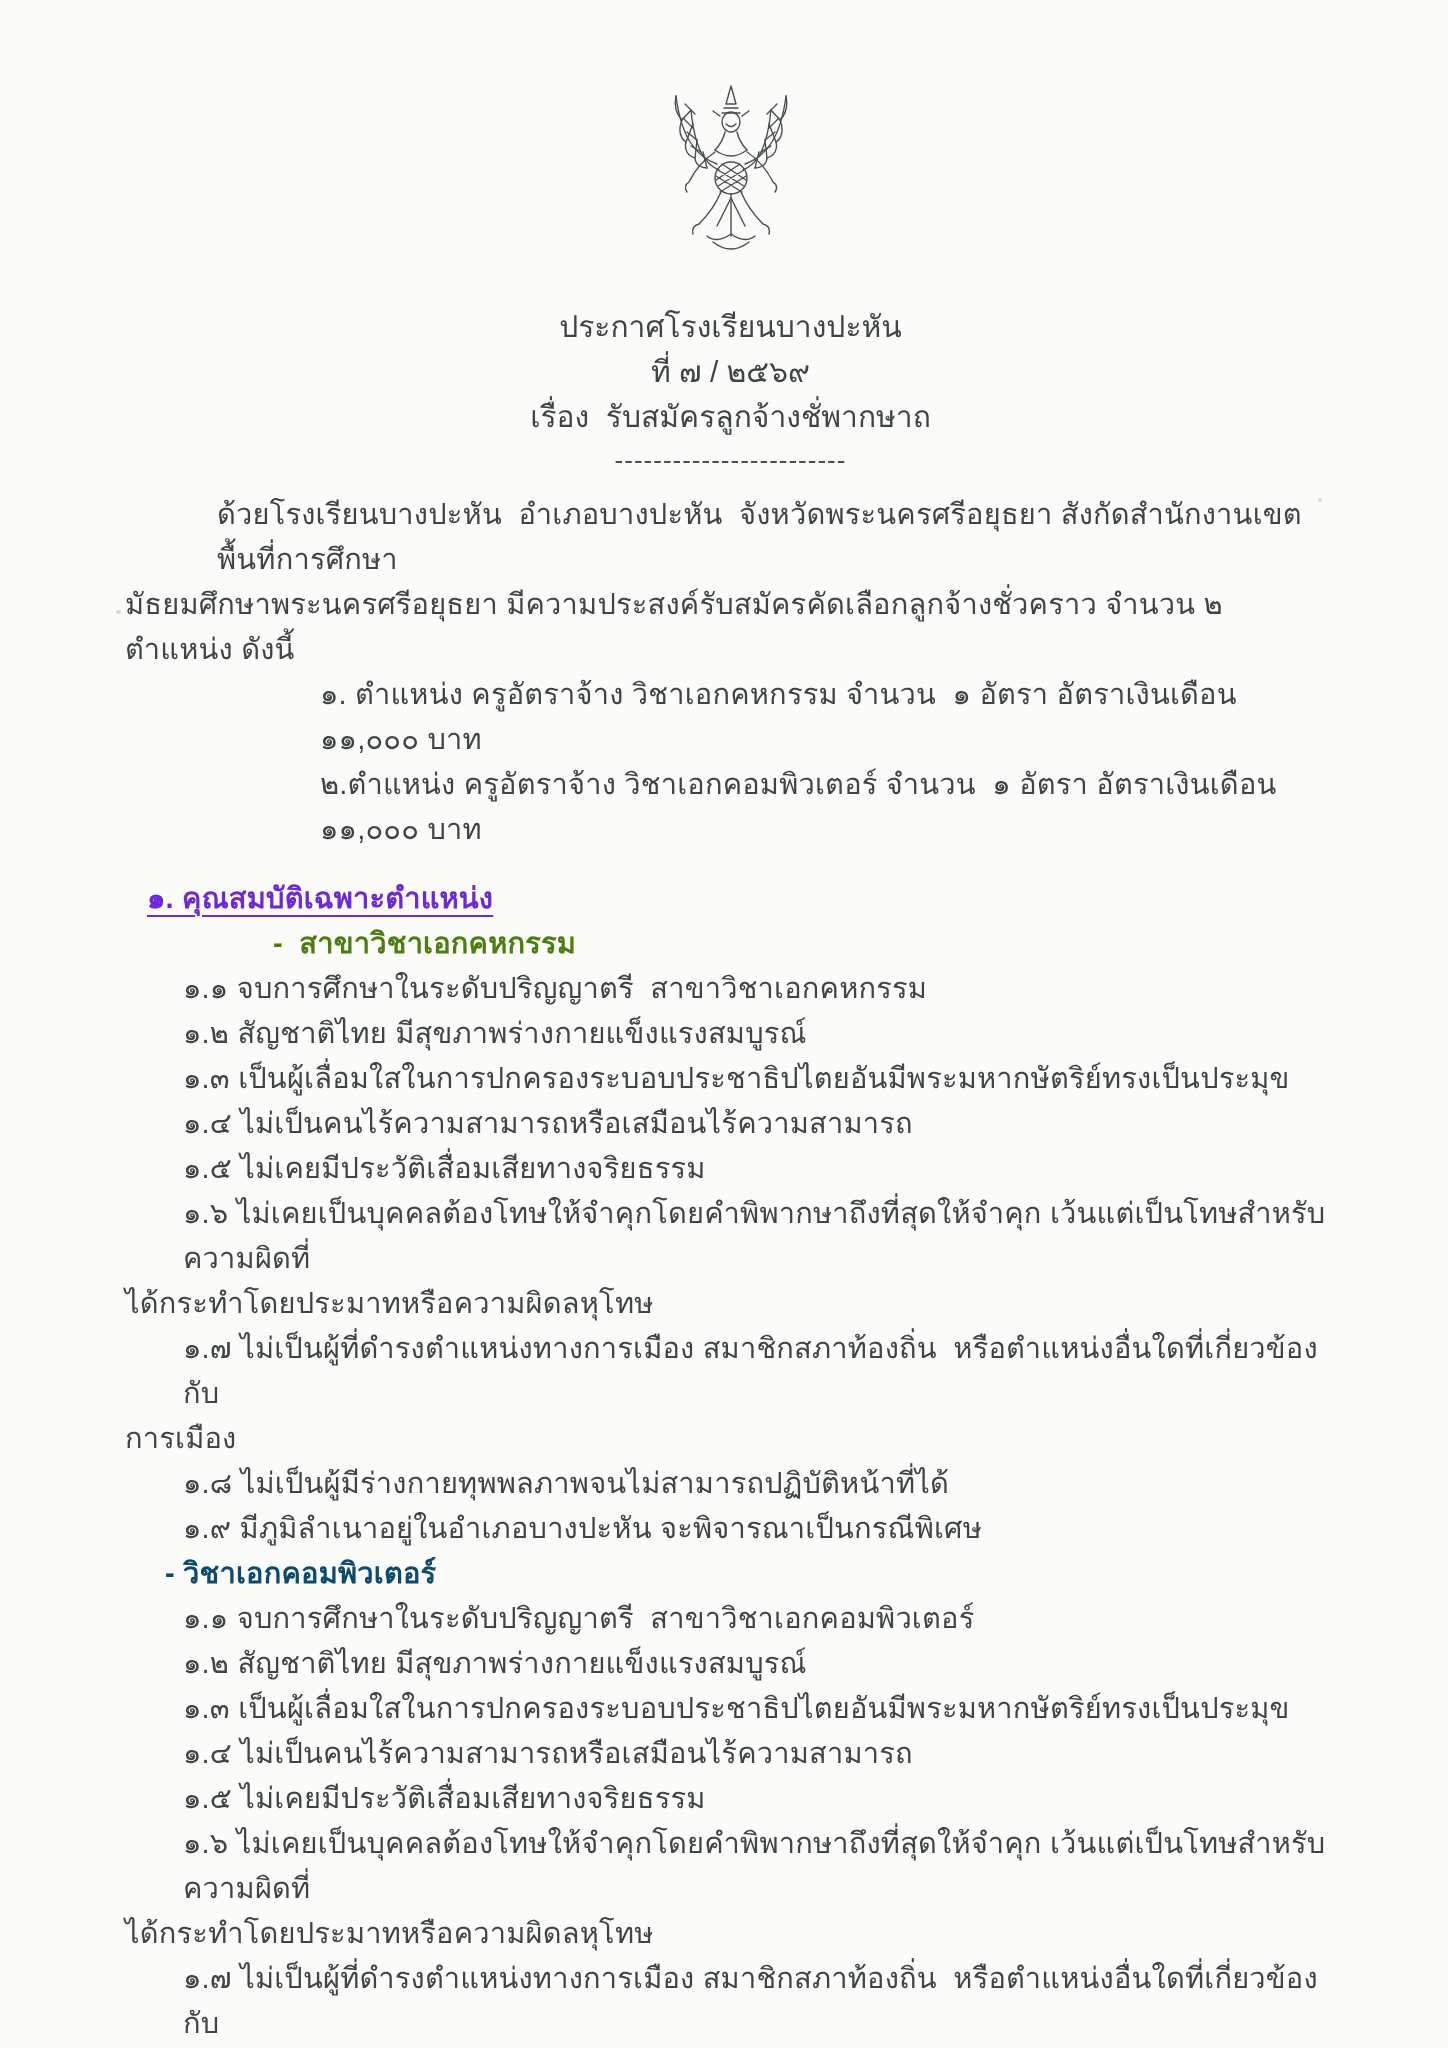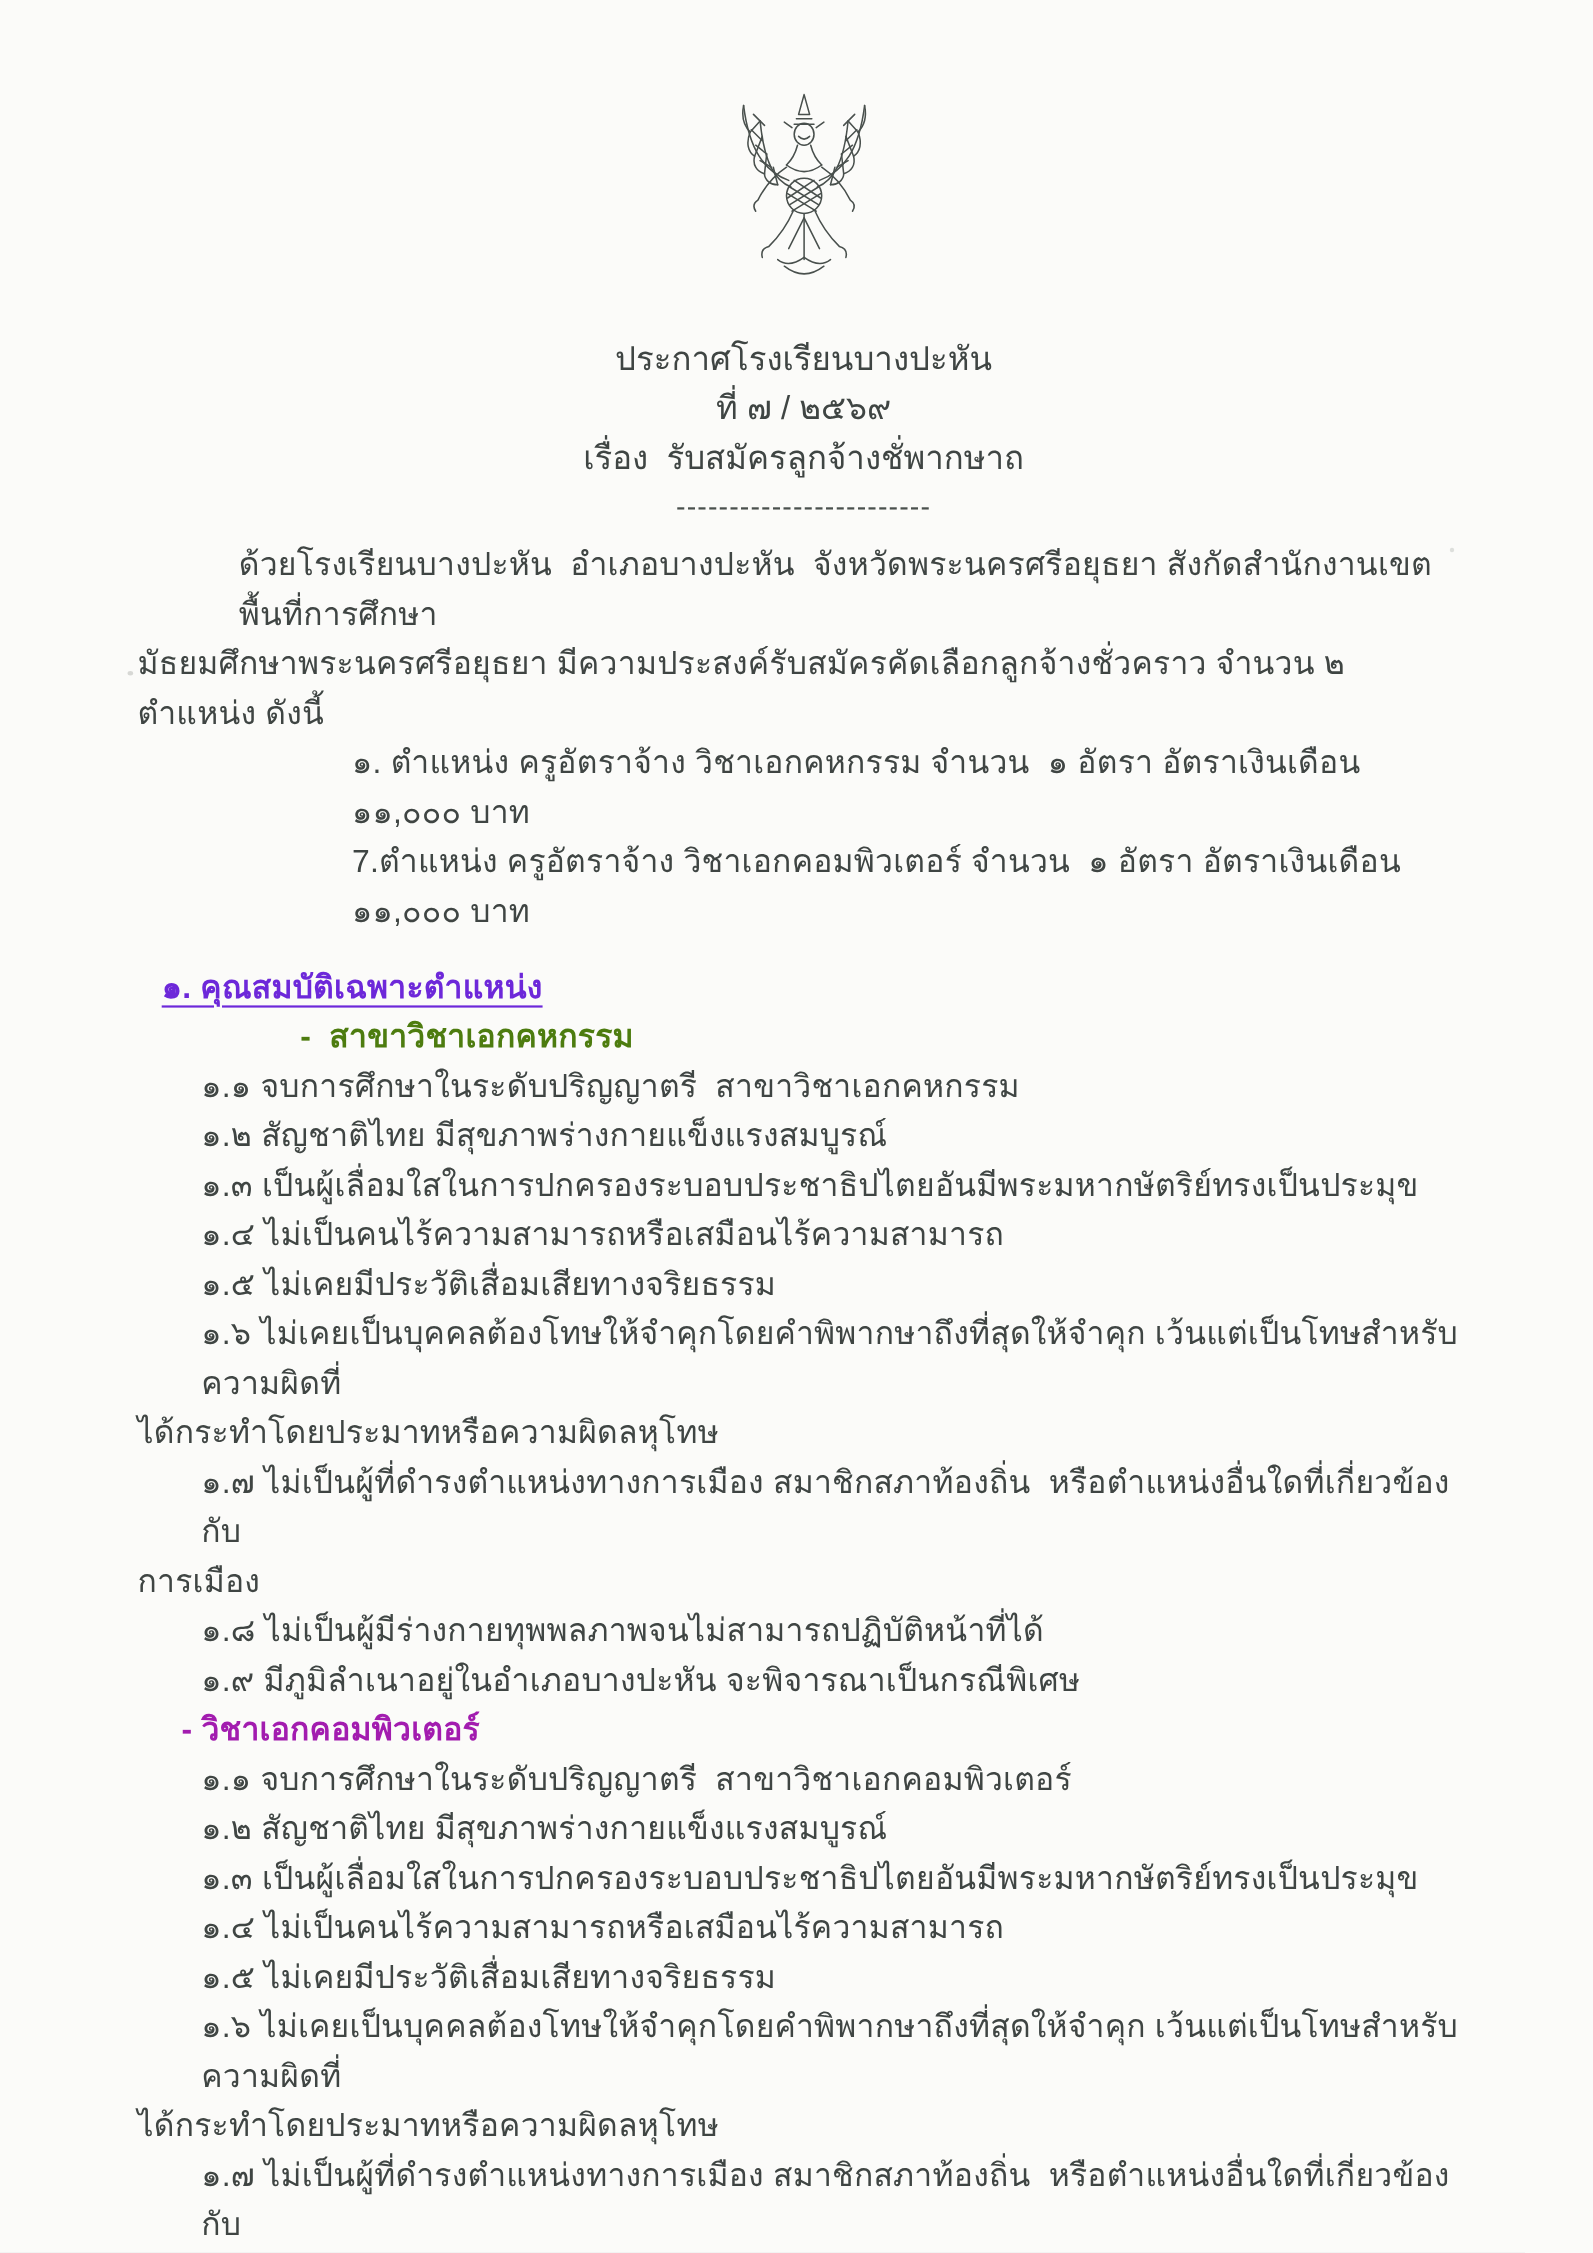--- a/index.html
+++ b/index.html
@@ -31,21 +31,21 @@
   .gap{ height:24px; }
   .sec-head{
     padding-left:22px;
     font-weight:bold;
     color:#6d28d9;
     text-decoration:underline;
     text-underline-offset:7px;
     text-decoration-thickness:2px;
   }
   .sub-a{ padding-left:148px; font-weight:bold; color:#4d7c0f; }
-  .sub-b{ padding-left:40px; font-weight:bold; color:#a21caf; }
+  .sub-b{ padding-left:40px; font-weight:bold; color:#0c4a6e; }
   .item{ padding-left:58px; }
   .flush{ padding-left:0; }
   .speck{ position:absolute; background:#b9bcb8; border-radius:50%; }
   .speck1{ width:5px; height:4px; left:116px; top:610px; opacity:.55; }
   .speck2{ width:4px; height:4px; left:1318px; top:498px; opacity:.45; }
 </style>
 </head>
 <body>
 
 <div class="page">
@@ -89,21 +89,21 @@
     <div class="title-block">
       <div class="t">ประกาศโรงเรียนบางปะหัน</div>
       <div class="t">ที่ ๗ / ๒๕๖๙</div>
       <div class="t">เรื่อง  รับสมัครลูกจ้างชั่พากษาถ</div>
       <div class="sep">------------------------</div>
     </div>
 
     <div class="ln ind">ด้วยโรงเรียนบางปะหัน  อำเภอบางปะหัน  จังหวัดพระนครศรีอยุธยา สังกัดสำนักงานเขตพื้นที่การศึกษา</div>
     <div class="ln flush">มัธยมศึกษาพระนครศรีอยุธยา มีความประสงค์รับสมัครคัดเลือกลูกจ้างชั่วคราว จำนวน ๒ ตำแหน่ง ดังนี้</div>
     <div class="ln pos">๑. ตำแหน่ง ครูอัตราจ้าง วิชาเอกคหกรรม จำนวน  ๑ อัตรา อัตราเงินเดือน ๑๑,๐๐๐ บาท</div>
-    <div class="ln pos">7.ตำแหน่ง ครูอัตราจ้าง วิชาเอกคอมพิวเตอร์ จำนวน  ๑ อัตรา อัตราเงินเดือน ๑๑,๐๐๐ บาท</div>
+    <div class="ln pos">๒.ตำแหน่ง ครูอัตราจ้าง วิชาเอกคอมพิวเตอร์ จำนวน  ๑ อัตรา อัตราเงินเดือน ๑๑,๐๐๐ บาท</div>
 
     <div class="gap"></div>
 
     <div class="ln sec-head">๑. คุณสมบัติเฉพาะตำแหน่ง</div>
     <div class="ln sub-a">-  สาขาวิชาเอกคหกรรม</div>
 
     <div class="ln item">๑.๑ จบการศึกษาในระดับปริญญาตรี  สาขาวิชาเอกคหกรรม</div>
     <div class="ln item">๑.๒ สัญชาติไทย มีสุขภาพร่างกายแข็งแรงสมบูรณ์</div>
     <div class="ln item">๑.๓ เป็นผู้เลื่อมใสในการปกครองระบอบประชาธิปไตยอันมีพระมหากษัตริย์ทรงเป็นประมุข</div>
     <div class="ln item">๑.๔ ไม่เป็นคนไร้ความสามารถหรือเสมือนไร้ความสามารถ</div>

